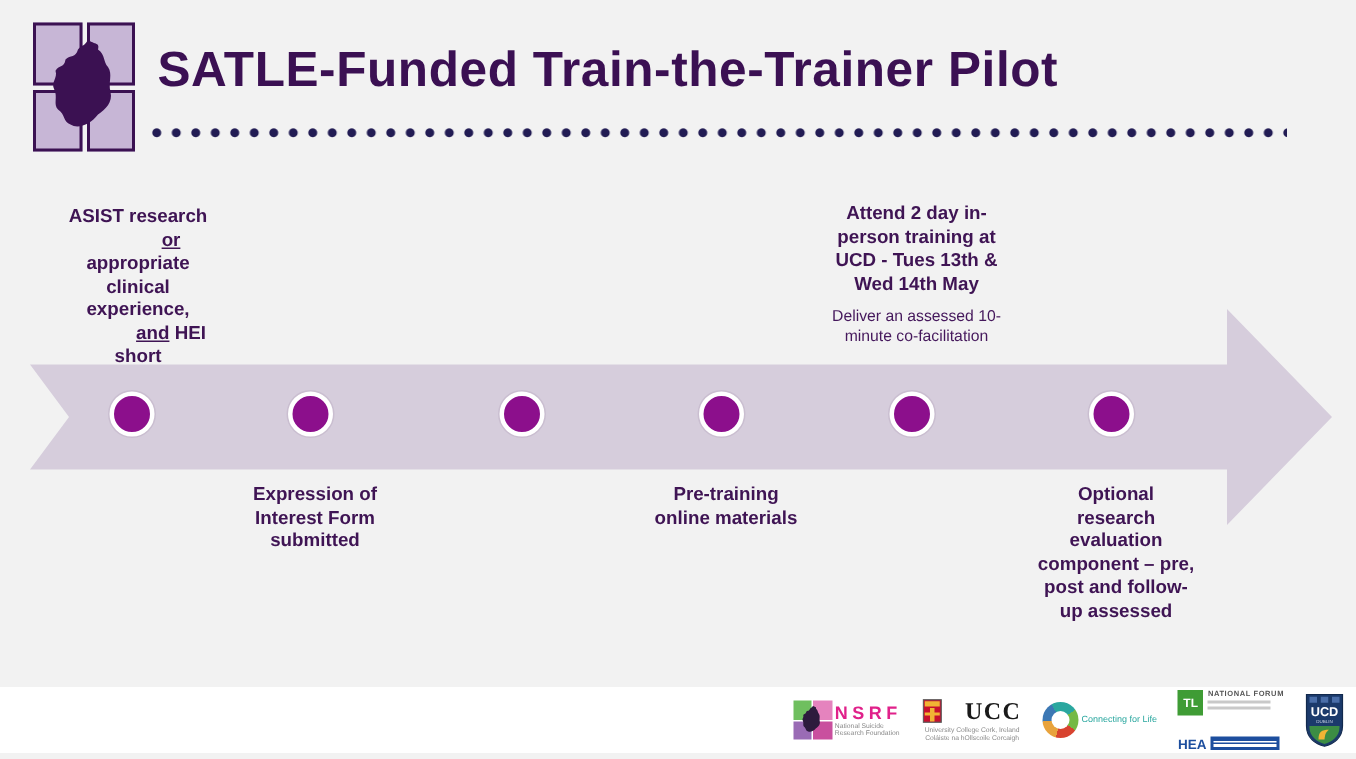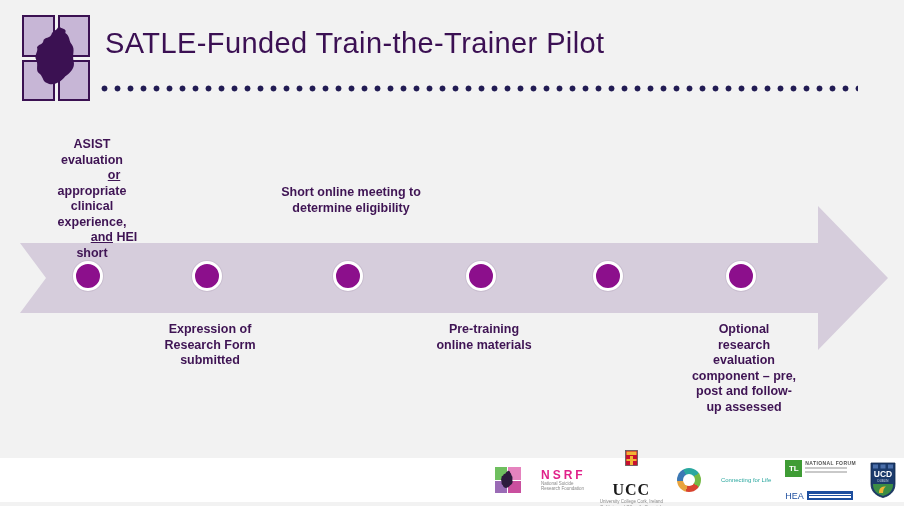--- a/index.html
+++ b/index.html
@@ -4,67 +4,67 @@
 <style>
   * { margin:0; padding:0; box-sizing:border-box; }
   body { font-family:"Liberation Sans", sans-serif; background:#e5e5e5; }
   .slide { position:relative; width:904px; height:506px; background:#f2f2f2; overflow:hidden; }
 
   
   .hdr-logo { position:absolute; left:22px; top:15px; width:68px; height:86px; }
   .hdr-grid { position:absolute; inset:0; display:grid; grid-template-columns:1fr 1fr; grid-template-rows:1fr 1fr; gap:3px; }
   .hdr-grid div { background:#c7b6d6; border:2px solid #3b1152; }
   .hdr-ireland { position:absolute; left:10px; top:5px; width:50px; height:76px; }
-  .page-title { position:absolute; left:105px; top:27px; font-size:29px; font-weight:normal;
+  .page-title { position:absolute; left:105px; top:27px; font-size:33px; font-weight:bold;
     letter-spacing:0.4px; color:#3b1053; white-space:nowrap; }
   .dots-line { position:absolute; left:100px; top:84px; width:758px; height:10px;
     background-image:radial-gradient(circle at 4.5px 4.5px, #221c54 2.6px, transparent 3.3px);
     background-size:13px 10px; background-repeat:repeat-x; }
 
   
   .arrow-svg { position:absolute; left:0; top:0; width:904px; height:506px; }
   .node { position:absolute; width:30px; height:30px; border-radius:50%;
     background:#8c0f8c; border:3px solid #ffffff; box-shadow:0 0 0 1px rgba(60,20,80,0.08); }
 
   .step { position:absolute; text-align:center; color:#3f1454; }
   .step .t { font-size:12.5px; font-weight:bold; line-height:15.5px; }
   .step .s { font-size:10.5px; line-height:13px; margin-top:8px; color:#45185c; font-weight:normal; }
   .u { text-decoration:underline;margin-left:44px; }
 
   
   .footer-bar { position:absolute; left:0; top:458px; width:904px; height:44px; background:#ffffff;
     display:flex; align-items:center; justify-content:flex-end; gap:14px; padding-right:8px; }
-  .logo { display:flex; align-items:center; gap:20px; }
+  .logo { display:flex; align-items:center; gap:2px; }
 
   .nsrf-grid { width:26px; height:26px; position:relative; display:grid;
     grid-template-columns:1fr 1fr; grid-template-rows:1fr 1fr; gap:1px; }
   .nsrf-grid i:nth-child(1){background:#6fbf5f;} .nsrf-grid i:nth-child(2){background:#e583be;}
   .nsrf-grid i:nth-child(3){background:#9a6bb5;} .nsrf-grid i:nth-child(4){background:#c94f9e;}
   .nsrf-ireland { position:absolute; left:5px; top:2px; width:15px; height:22px; }
   .nsrf-txt { display:flex; flex-direction:column; }
   .nsrf-name { font-size:12px; font-weight:bold; color:#e0218a; letter-spacing:3px; line-height:12px; }
   .tiny { font-size:4.5px; color:#8a8a8a; line-height:5.5px; }
 
   .ucc { display:flex; flex-direction:column; align-items:center; }
-  .ucc-row { display:flex; align-items:center; gap:15px;flex-direction:column; }
+  .ucc-row { display:flex; align-items:flex-start; gap:15px; }
   .ucc-name { font-family:"Liberation Serif", serif; font-size:16px; font-weight:bold; color:#1a1a1a; letter-spacing:1px; }
 
   .cfl-ring { width:24px; height:24px; border-radius:50%; position:relative;
     background:conic-gradient(#2aa79f 0 55deg,#74b944 55deg 125deg,#d8432f 125deg 195deg,#e8a33d 195deg 265deg,#3c78b4 265deg 330deg,#2aa79f 330deg 360deg); }
   .cfl-ring::after { content:""; position:absolute; left:6px; top:6px; width:12px; height:12px; border-radius:50%; background:#ffffff; }
   .cfl-name { font-size:6px; color:#2aa79f; }
 
   .nf { display:flex; flex-direction:column; gap:14px; }
   .nf-top { display:flex; gap:3px; align-items:flex-start; }
   .nf-tl { width:17px; height:17px; background:#3f9c35; color:#ffffff; font-size:8px; font-weight:bold;
     display:flex; align-items:center; justify-content:center; }
   .nf-forum { font-size:5px; font-weight:bold; color:#555; letter-spacing:0.4px; }
   .nf-bar { width:42px; height:2px; background:#c9c9c9; margin-top:1.5px; }
   .nf-bot { display:flex; gap:3px; align-items:center; }
-  .nf-hea { font-size:9px; font-weight:normal; color:#1d4e9e; }
+  .nf-hea { font-size:9px; font-weight:bold; color:#1d4e9e; }
   .nf-heabox { width:46px; height:9px; background:#1d4e9e; display:flex; flex-direction:column; justify-content:center; gap:1px; padding:0 2px; }
   .nf-heabox i { display:block; height:1.5px; background:#ffffff; }
 
   [data-interactable="false"] { cursor:default; }
 </style>
 </head>
 <body>
 
 <div class="slide" data-interactable="false">
 
@@ -88,35 +88,36 @@
   </svg>
 
   <div class="node" style="left:73px;  top:261px;" data-interactable="false"></div>
   <div class="node" style="left:192px; top:261px;" data-interactable="false"></div>
   <div class="node" style="left:333px; top:261px;" data-interactable="false"></div>
   <div class="node" style="left:466px; top:261px;" data-interactable="false"></div>
   <div class="node" style="left:593px; top:261px;" data-interactable="false"></div>
   <div class="node" style="left:726px; top:261px;" data-interactable="false"></div>
 
   <div class="step" style="left:42px; top:137px; width:100px;" data-interactable="false">
-    <div class="t" data-interactable="false"><span>ASIST evaluation </span><span class="u">or</span><span> appropriate clinical experience, </span><span class="u">and</span><span> HEI short</span></div>
+    <div class="t" data-interactable="false"><span>ASIST research </span><span class="u">or</span><span> appropriate clinical experience, </span><span class="u">and</span><span> HEI short</span></div>
   </div>
 
   <div class="step" style="left:155px; top:322px; width:110px;" data-interactable="false">
-    <div class="t" data-interactable="false">Expression of Research Form submitted</div>
+    <div class="t" data-interactable="false">Expression of Interest Form submitted</div>
   </div>
 
-  <div class="step" style="left:281px; top:185px; width:140px;" data-interactable="false">
-    <div class="t" data-interactable="false">Short online meeting to determine eligibility</div>
-  </div>
 
   <div class="step" style="left:429px; top:322px; width:110px;text-align:center;" data-interactable="false">
     <div class="t" data-interactable="false">Pre-training online materials</div>
   </div>
 
+  <div class="step" style="left:546px; top:135px; width:130px;" data-interactable="false">
+    <div class="t" data-interactable="false">Attend 2 day in-person training at UCD - Tues 13th &amp; Wed 14th May</div>
+    <div class="s" data-interactable="false">Deliver an assessed 10-minute co-facilitation</div>
+  </div>
 
   <div class="step" style="left:691px; top:322px; width:106px;" data-interactable="false">
     <div class="t" data-interactable="false">Optional research evaluation component – pre, post and follow-up assessed</div>
   </div>
 
   <div class="footer-bar" data-interactable="false">
 
     <div class="logo" data-interactable="false">
       <div class="nsrf-grid" data-interactable="false">
         <i></i>

